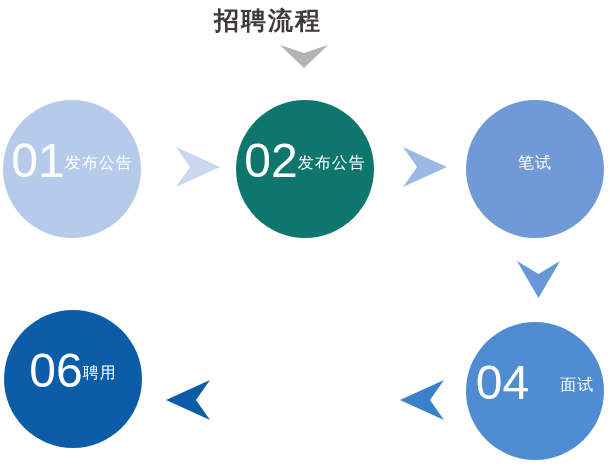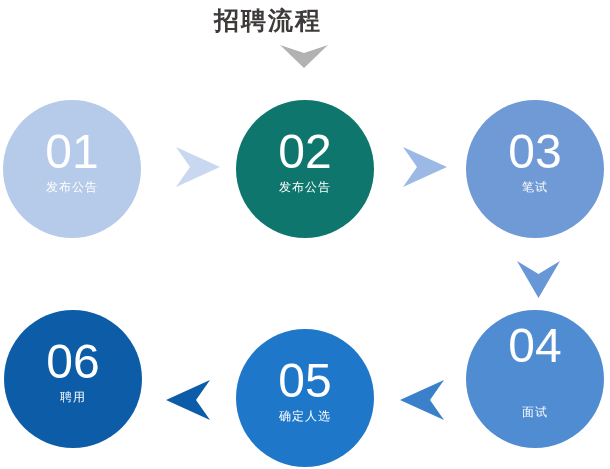--- a/index.html
+++ b/index.html
@@ -24,42 +24,42 @@
     width:48px;height:23px;
     display:block;
   }
   .circle{
     position:absolute;
     width:138px;height:138px;
     border-radius:50%;
     box-sizing:border-box;
     padding-bottom:16px;
     display:flex;
-    flex-direction:column;
+    flex-direction:row;
     align-items:center;
     justify-content:center;
     color:#ffffff;
   }
   .num{
     font-size:48px;
     line-height:1;
     font-weight:400;
   }
   .lbl{
     margin-top:4px;
-    font-size:12px;
+    font-size:16px;
     line-height:1.2;
     letter-spacing:1px;
     white-space:nowrap;
   }
   .arrow{position:absolute;display:block;}
   .c1{left:3px;top:100px;}
   .c2{left:236px;top:100px;}
   .c3{left:466px;top:100px;}
-  .c4{left:466px;top:310px;gap:31px;}
+  .c4{left:466px;top:322px;gap:31px;}
   .c5{left:236px;top:329px;}
   .c6{left:4px;top:310px;}
   .a12{left:176px;top:147px;width:44px;height:40px;}
   .a23{left:403px;top:147px;width:44px;height:40px;}
   .a34{left:517px;top:261px;width:43px;height:37px;}
   .a45{left:400px;top:380px;width:44px;height:40px;}
   .a56{left:166px;top:380px;width:44px;height:40px;}
 </style>
 </head>
 <body>
@@ -84,41 +84,36 @@
   <div class="circle c2" style="background-color: #0f766e;">
     <div class="num">02</div>
     <div class="lbl">发布公告</div>
   </div>
 
   <svg class="arrow a23" viewBox="0 0 44 40" preserveAspectRatio="none">
     <polygon points="0,0 44,20 0,40 14,20" style="fill: rgb(156, 185, 230);"></polygon>
   </svg>
 
   <div class="circle c3" style="background-color: rgb(111, 154, 213);">
-    <div class="num">03</div>
     <div class="lbl">笔试</div>
   </div>
 
   <svg class="arrow a34" viewBox="0 0 43 37" preserveAspectRatio="none">
     <polygon points="0,0 21.5,13 43,0 21.5,37" style="fill: rgb(104, 151, 216);"></polygon>
   </svg>
 
   <div class="circle c4" style="background-color: rgb(79, 140, 209);">
     <div class="num">04</div>
     <div class="lbl">面试</div>
   </div>
 
   <svg class="arrow a45" viewBox="0 0 44 40" preserveAspectRatio="none">
     <polygon points="44,0 0,20 44,40 30,20" style="fill: rgb(58, 129, 202);"></polygon>
   </svg>
 
-  <div class="circle c5" style="background-color: rgb(30, 119, 200);">
-    <div class="num">05</div>
-    <div class="lbl">确定人选</div>
-  </div>
 
   <svg class="arrow a56" viewBox="0 0 44 40" preserveAspectRatio="none">
     <polygon points="44,0 0,20 44,40 30,20" style="fill: rgb(11, 92, 169);"></polygon>
   </svg>
 
   <div class="circle c6" style="background-color: rgb(12, 92, 167);">
     <div class="num">06</div>
     <div class="lbl">聘用</div>
   </div>
 

